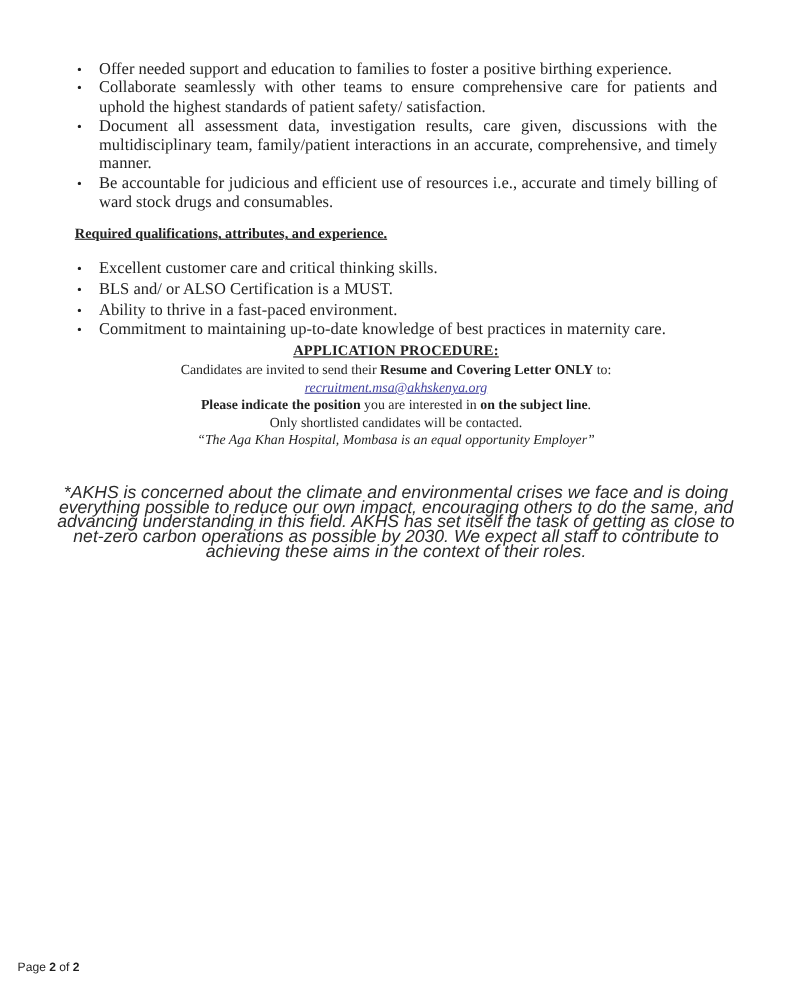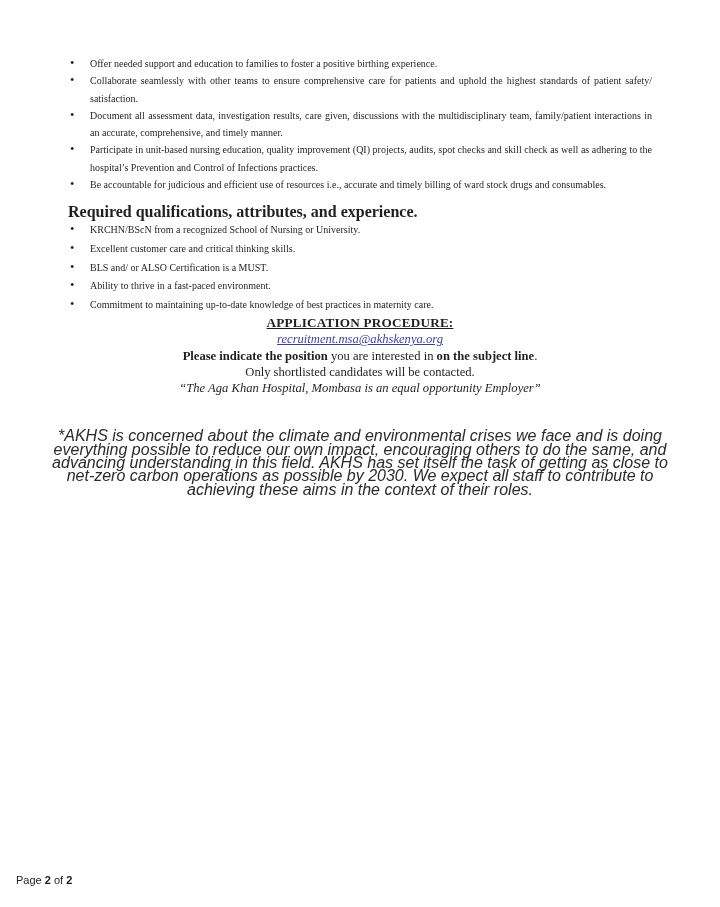--- a/index.html
+++ b/index.html
@@ -14,38 +14,39 @@
     color: #1f1f1f;
     padding: 55px 68px 0 68px;
     overflow: hidden;
   }
 
   
   ul.doc-list { list-style: none; }
   ul.doc-list li {
     position: relative;
     padding-left: 22px;
-    font-size: 10px;
+    font-size: 15px;
     line-height: 17.3px;
   }
   ul.doc-list li::before {
     content: "\2022";
     position: absolute;
     left: 2px;
     top: 0;
     font-size: 12.5px;
   }
   ul.duties li { text-align: justify; text-justify: inter-word; }
   ul.quals li { margin-bottom: 1.4px; }
 
   .section-heading {
     margin-top: 10px;
-    margin-bottom: 1px;
-    font-size: 16px;
+    margin-bottom: 16px;
+    font-size: 13px;
     font-weight: bold;
+    text-decoration: underline;
     line-height: 17px;
   }
 
   .application {
     text-align: center;
     font-size: 12.6px;
     line-height: 16.2px;
   }
   .application .app-heading {
     font-weight: bold;
@@ -93,36 +94,35 @@
 </style>
 </head>
 <body>
 
 <div class="page">
 
   <ul class="doc-list duties">
       <li>Offer needed support and education to families to foster a positive birthing experience.</li>
       <li>Collaborate seamlessly with other teams to ensure comprehensive care for patients and uphold the highest standards of patient safety/ satisfaction.</li>
       <li>Document all assessment data, investigation results, care given, discussions with the multidisciplinary team, family/patient interactions in an accurate, comprehensive, and timely manner.</li>
-      <li>Participate in unit-based nursing education, quality improvement (QI) projects, audits, spot checks and skill check as well as adhering to the hospital’s Prevention and Control of Infections practices.</li>
       <li>Be accountable for judicious and efficient use of resources i.e., accurate and timely billing of ward stock drugs and consumables.</li>
     </ul>
 
   <div class="section-heading">Required qualifications, attributes, and experience.</div>
 
   <ul class="doc-list quals">
-      <li>KRCHN/BScN from a recognized School of Nursing or University.</li>
       <li>Excellent customer care and critical thinking skills.</li>
       <li>BLS and/ or ALSO Certification is a MUST.</li>
       <li>Ability to thrive in a fast-paced environment.</li>
       <li>Commitment to maintaining up-to-date knowledge of best practices in maternity care.</li>
     </ul>
 
   <div class="application">
     <div class="app-heading">APPLICATION PROCEDURE:</div>
+    <div class="app-line"><span>Candidates are invited to send their </span><span style="font-weight: bold;">Resume and Covering Letter ONLY</span><span> to:</span></div>
     <div class="email-line">
       <a class="email-link">recruitment.msa@akhskenya.org</a>
     </div>
     <div class="app-line"><span style="font-weight: bold;">Please indicate the position</span><span> you are interested in </span><span style="font-weight: bold;">on the subject line</span><span>.</span></div>
     <div class="app-line">Only shortlisted candidates will be contacted.</div>
     <div class="quote-line">“The Aga Khan Hospital, Mombasa is an equal opportunity Employer”</div>
   </div>
 
   <div class="footnote">*AKHS is concerned about the climate and environmental crises we face and is doing everything possible to reduce our own impact, encouraging others to do the same, and advancing understanding in this field. AKHS has set itself the task of getting as close to net-zero carbon operations as possible by 2030. We expect all staff to contribute to achieving these aims in the context of their roles.</div>
 

